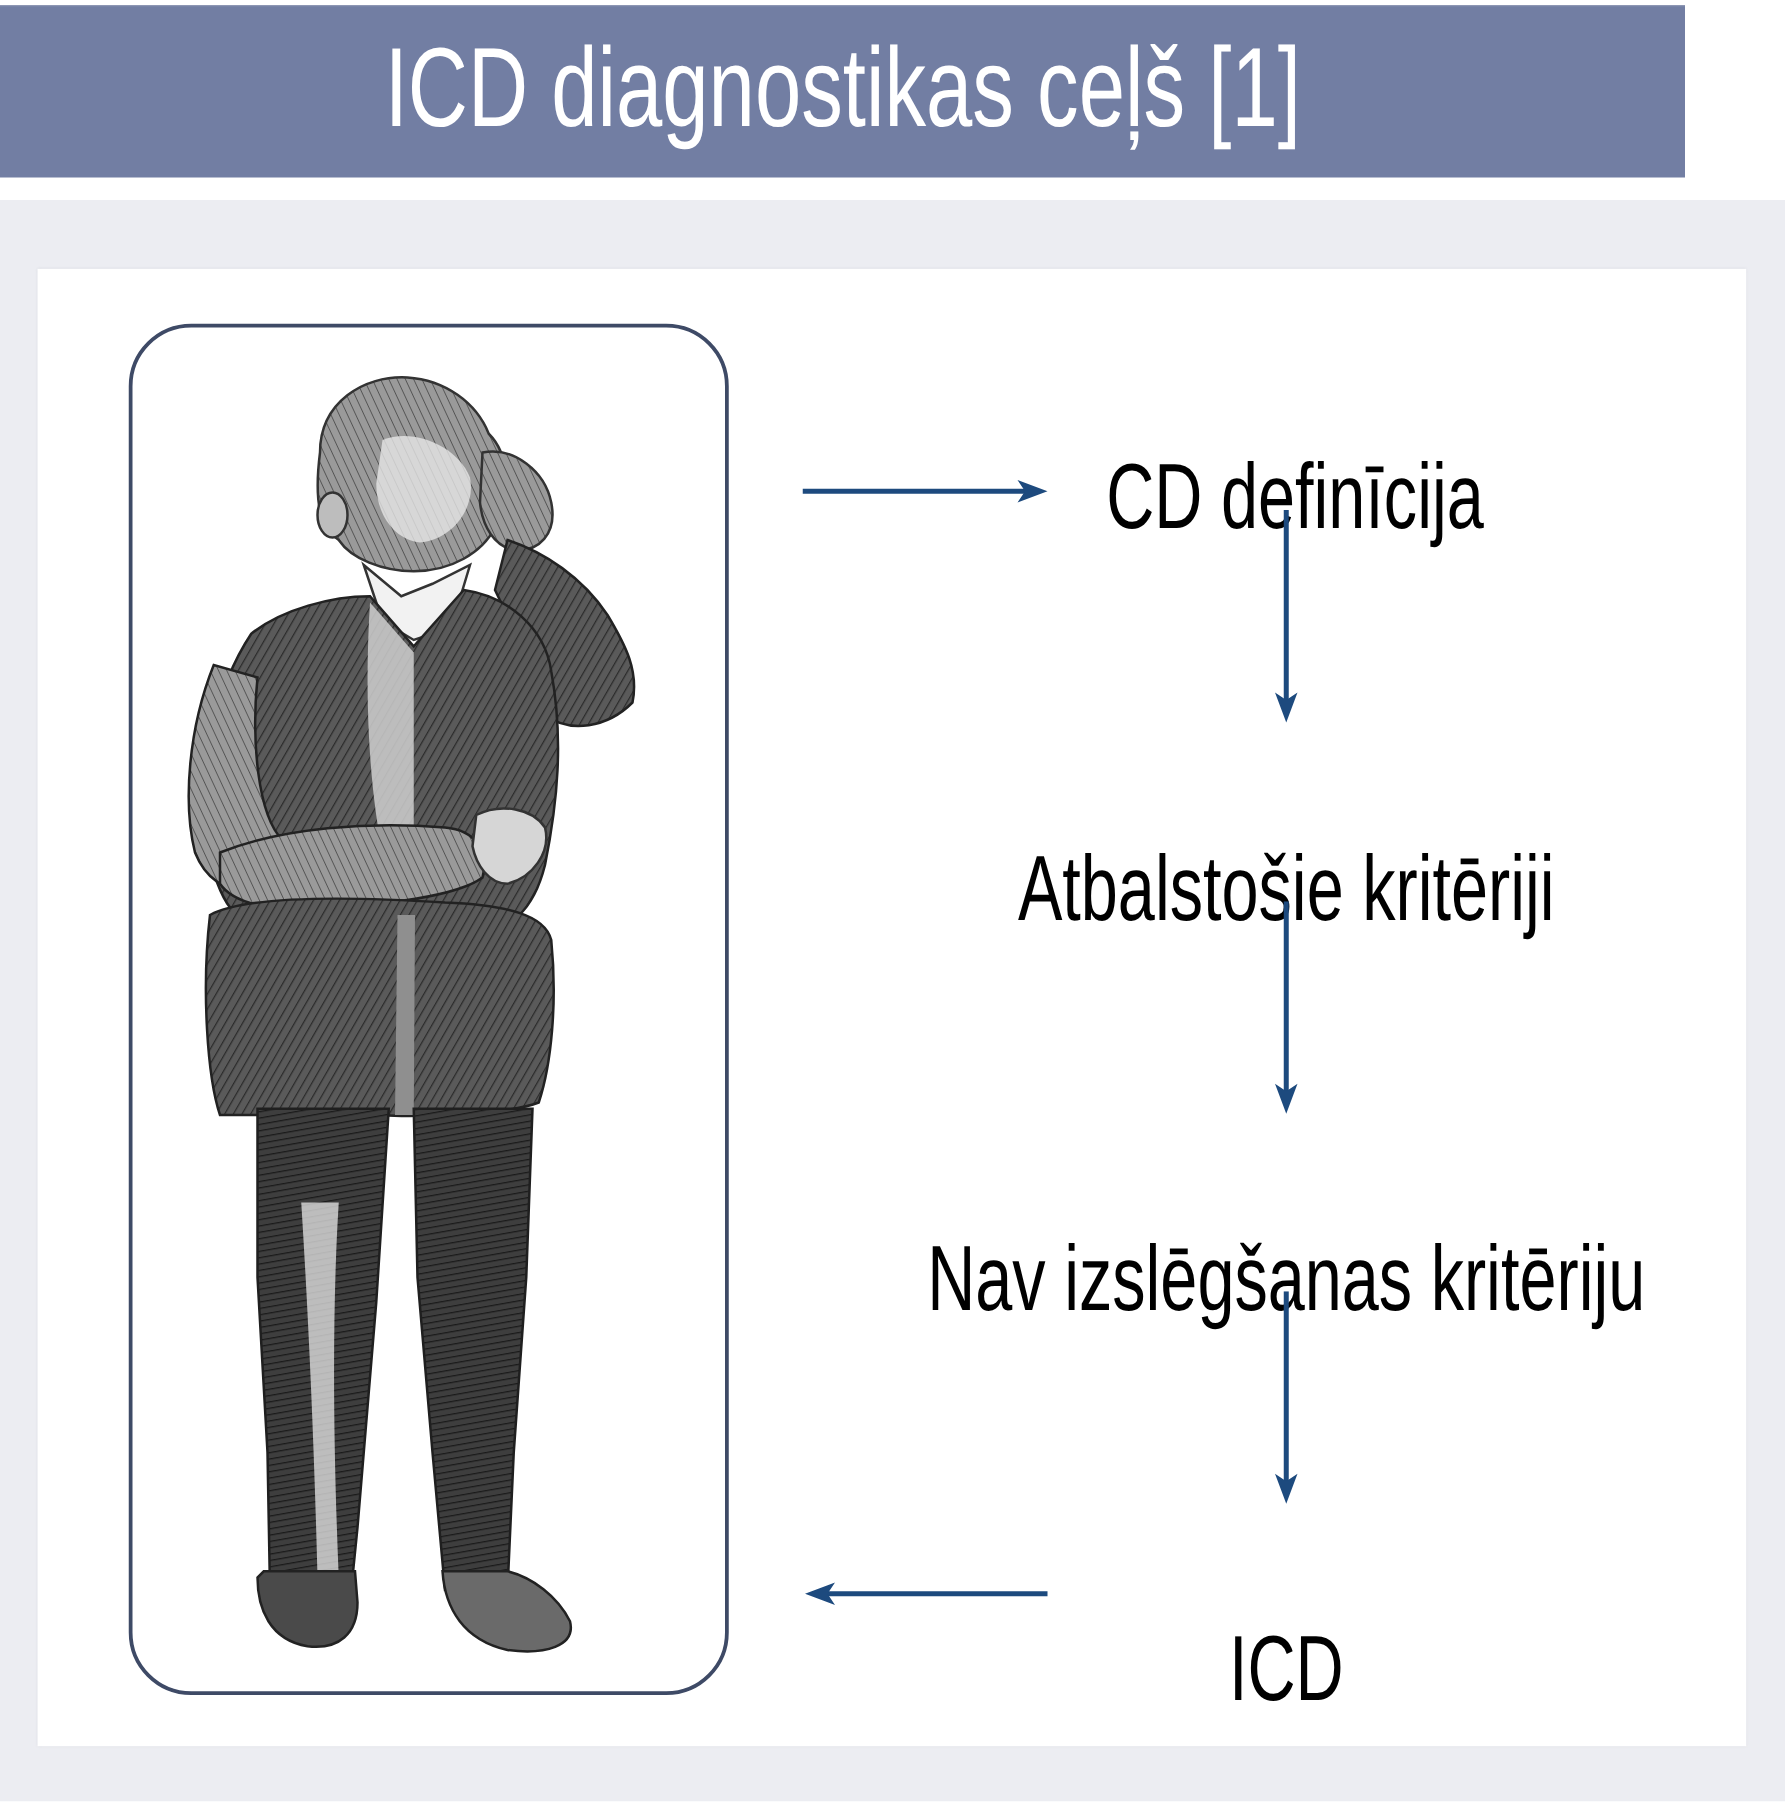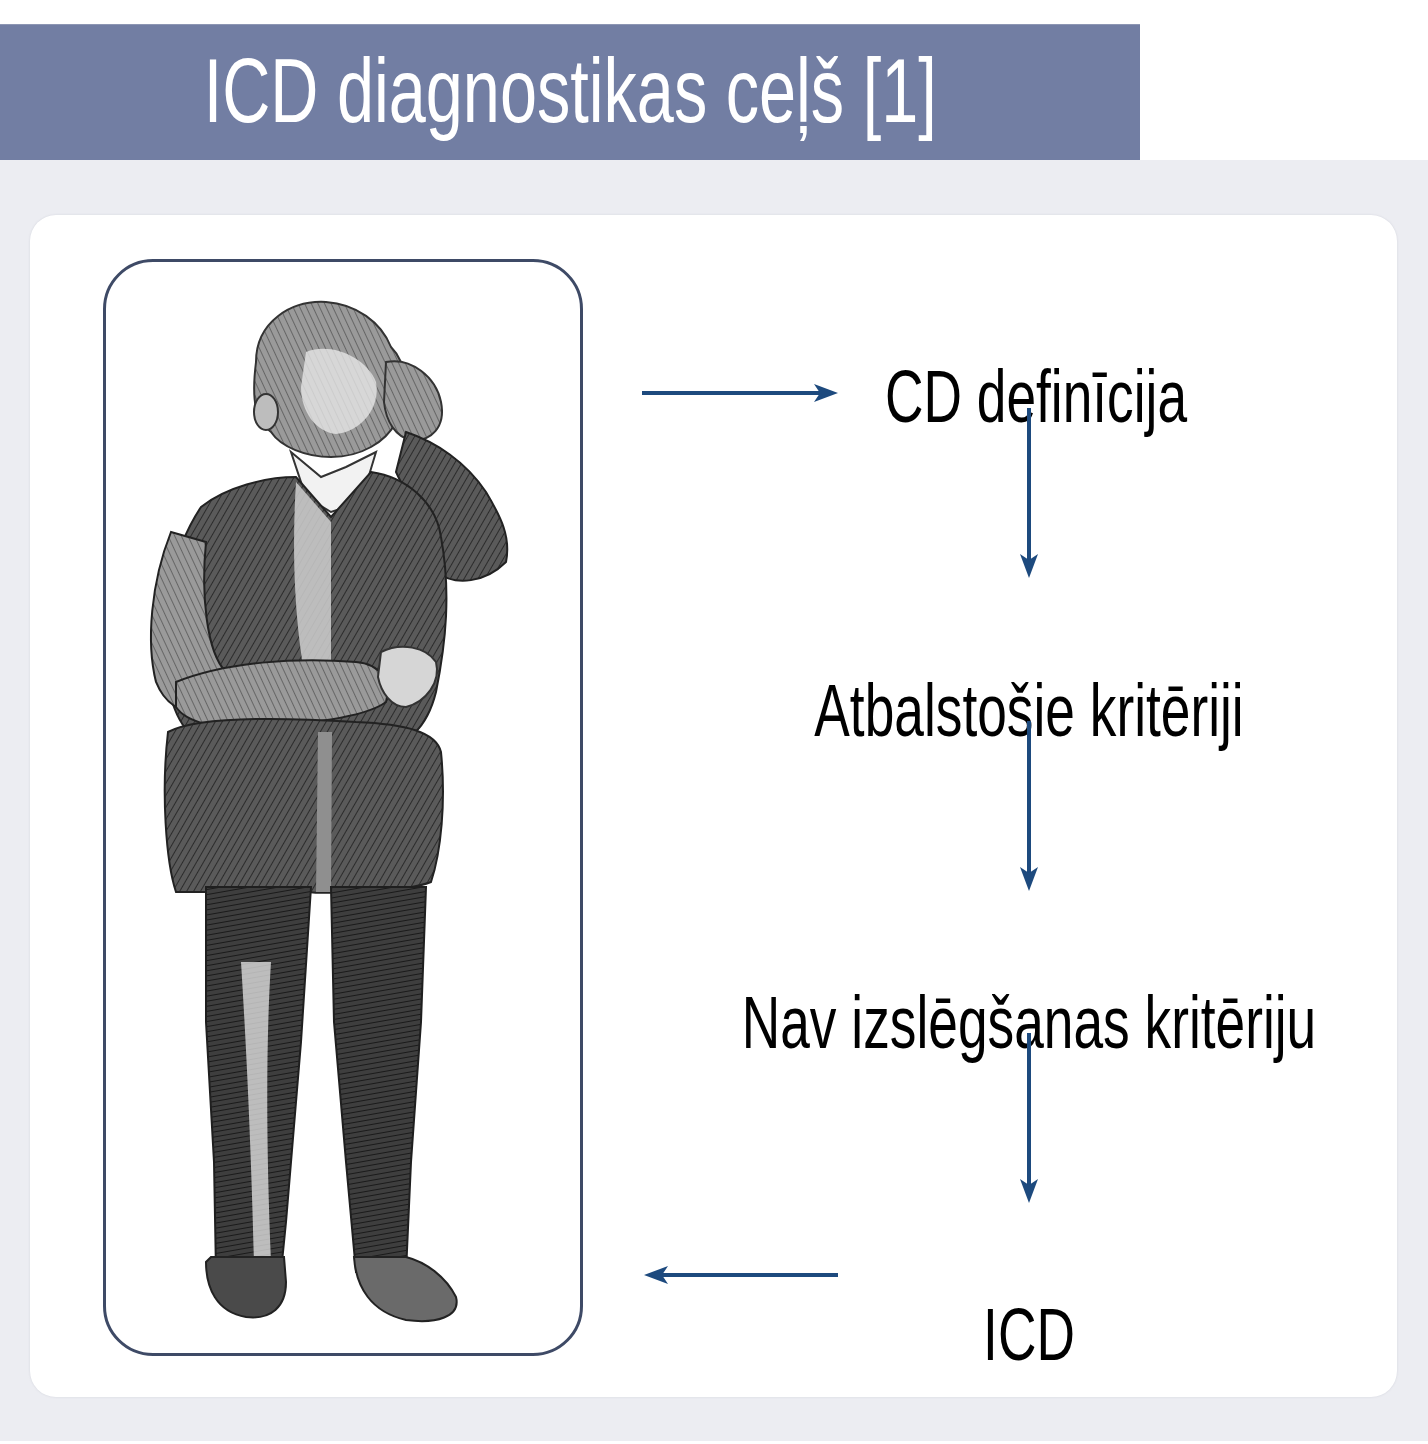--- a/index.html
+++ b/index.html
@@ -3,21 +3,21 @@
   <meta charset="utf-8">
   <style>
     html, body { margin: 0; padding: 0; }
     body {
       width: 1428px; height: 1444px;
       background: #ffffff;
       position: relative; overflow: hidden;
       font-family: "Liberation Sans", sans-serif;
     }
     .header {
-      position: absolute; left: 0; top: 24px; width: 1140px; height: 137px;
+      position: absolute; left: 0; top: 4px; width: 1348px; height: 137px;
       background: #727ea3;
       border-top: 1px solid #8d96b3;
     }
     .header-title {
       position: absolute; left: 0; right: 0; top: 0; height: 137px;
       display: flex; align-items: center; justify-content: center;
     }
     .header-title span {
       display: inline-block;
       color: #ffffff;
@@ -29,21 +29,20 @@
       margin-top: -6px;
     }
     .stage {
       position: absolute; left: 0; top: 160px; width: 1428px; height: 1281px;
       background: #ecedf2;
     }
     .panel {
       position: absolute; left: 30px; top: 55px; width: 1367px; height: 1182px;
       background: #ffffff;
       box-shadow: 0 0 2px rgba(200,202,212,0.8);
-      border-radius: 26px;
     }
     .frame {
       position: absolute; left: 73px; top: 44px; width: 474px; height: 1091px;
       border: 3px solid #3e4a66;
       border-radius: 50px;
       box-sizing: content-box;
       overflow: hidden;
       background: #ffffff;
     }
     .figure { position: absolute; left: 0; top: 0; width: 474px; height: 1091px; }

